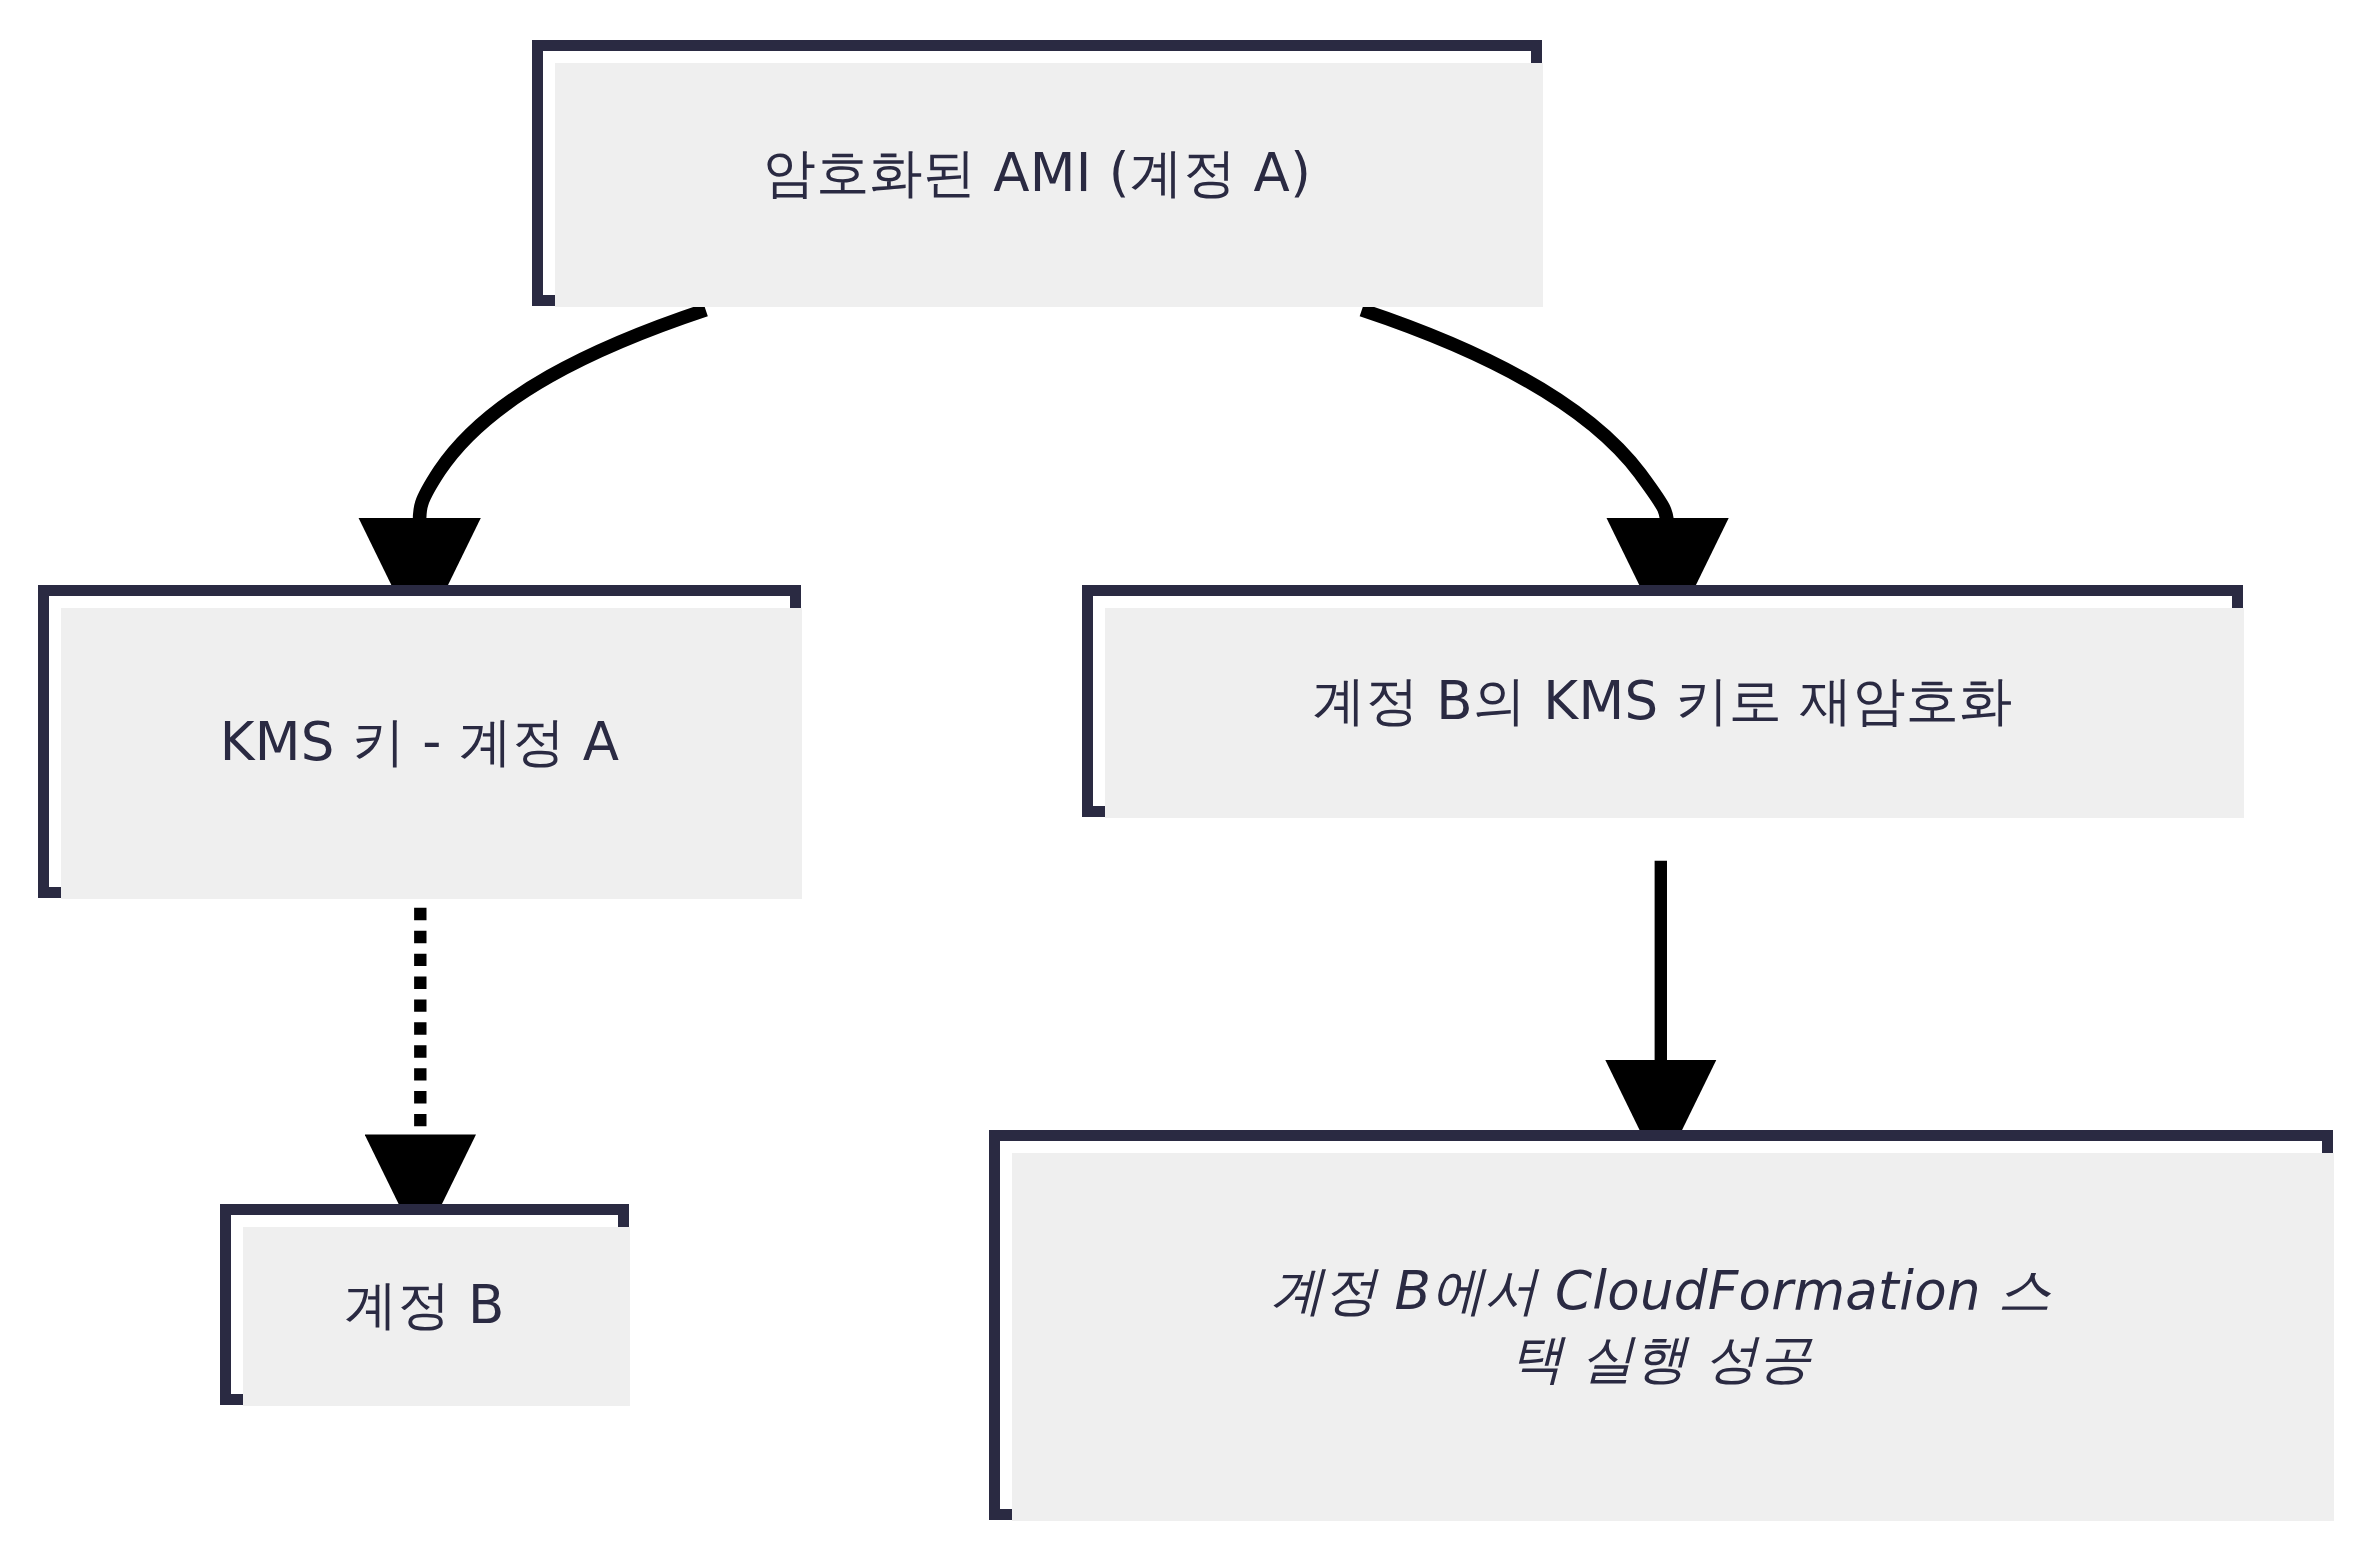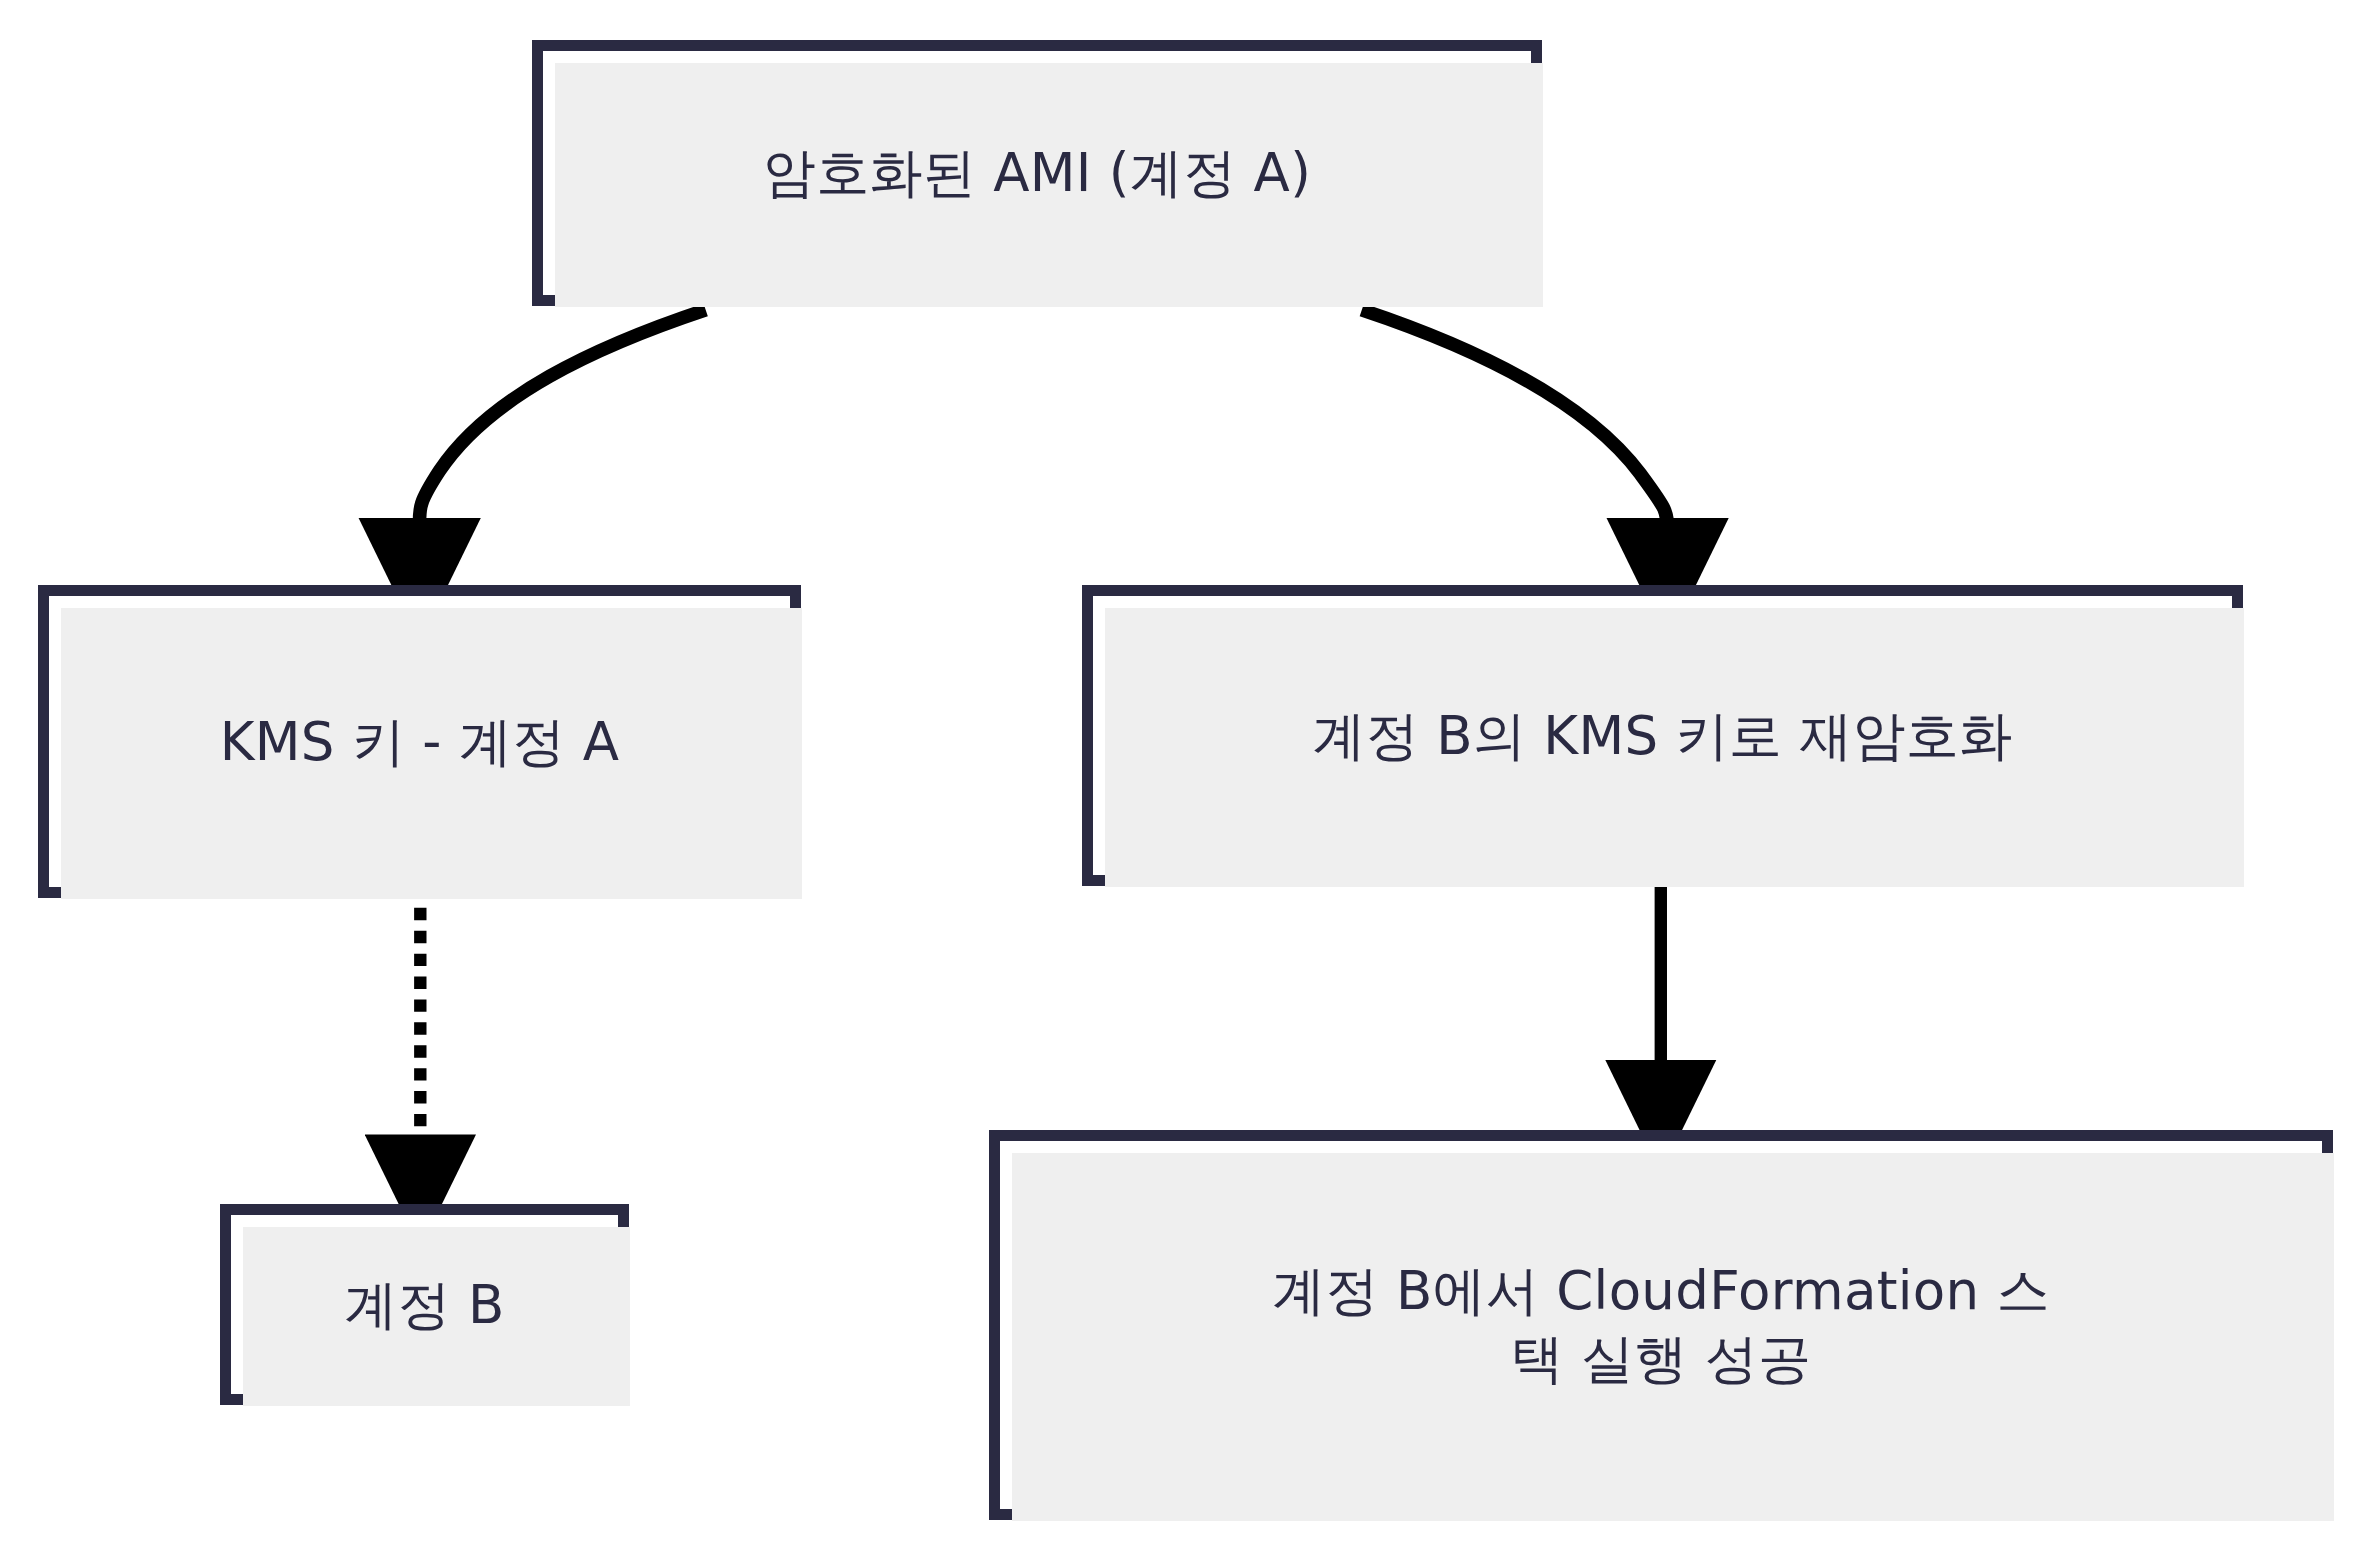--- a/index.html
+++ b/index.html
@@ -52,23 +52,23 @@
     font-size: 53px;
     line-height: 1.28;
     letter-spacing: 0.3px;
     padding: 0 16px;
     white-space: pre-line;
   }
 
   
   #node-encrypted-ami { left: 532px;  top: 40px;   width: 1010px; height: 266px; }
   #node-kms-key-a     { left: 38px;   top: 585px;  width: 763px; height: 313px; }
-  #node-reencrypt-b   { left: 1082px; top: 585px;  width: 1161px; height: 301px; }
+  #node-reencrypt-b   { left: 1082px; top: 585px;  width: 1161px; height: 232px; }
   #node-account-b     { left: 220px;  top: 1204px; width: 409px;  height: 201px; }
-  #node-cfn-success   { left: 989px; top: 1130px; width: 1344px; height: 390px; }
+  #node-cfn-success   { left: 989px; top: 1130px; width: 1344px; height: 390px; font-style: italic; }
 </style>
 </head>
 <body>
 
 <div id="stage">
 
   <svg id="edges" viewBox="0 0 3840 2527" width="2377" height="1565" xmlns="http://www.w3.org/2000/svg">
     <defs>
       <marker id="arrowhead" markerWidth="10" markerHeight="9" refX="1.2" refY="4.5" orient="auto" markerUnits="strokeWidth">
         <path d="M0,0 L9.2,4.5 L0,9 z" fill="#000000"></path>

